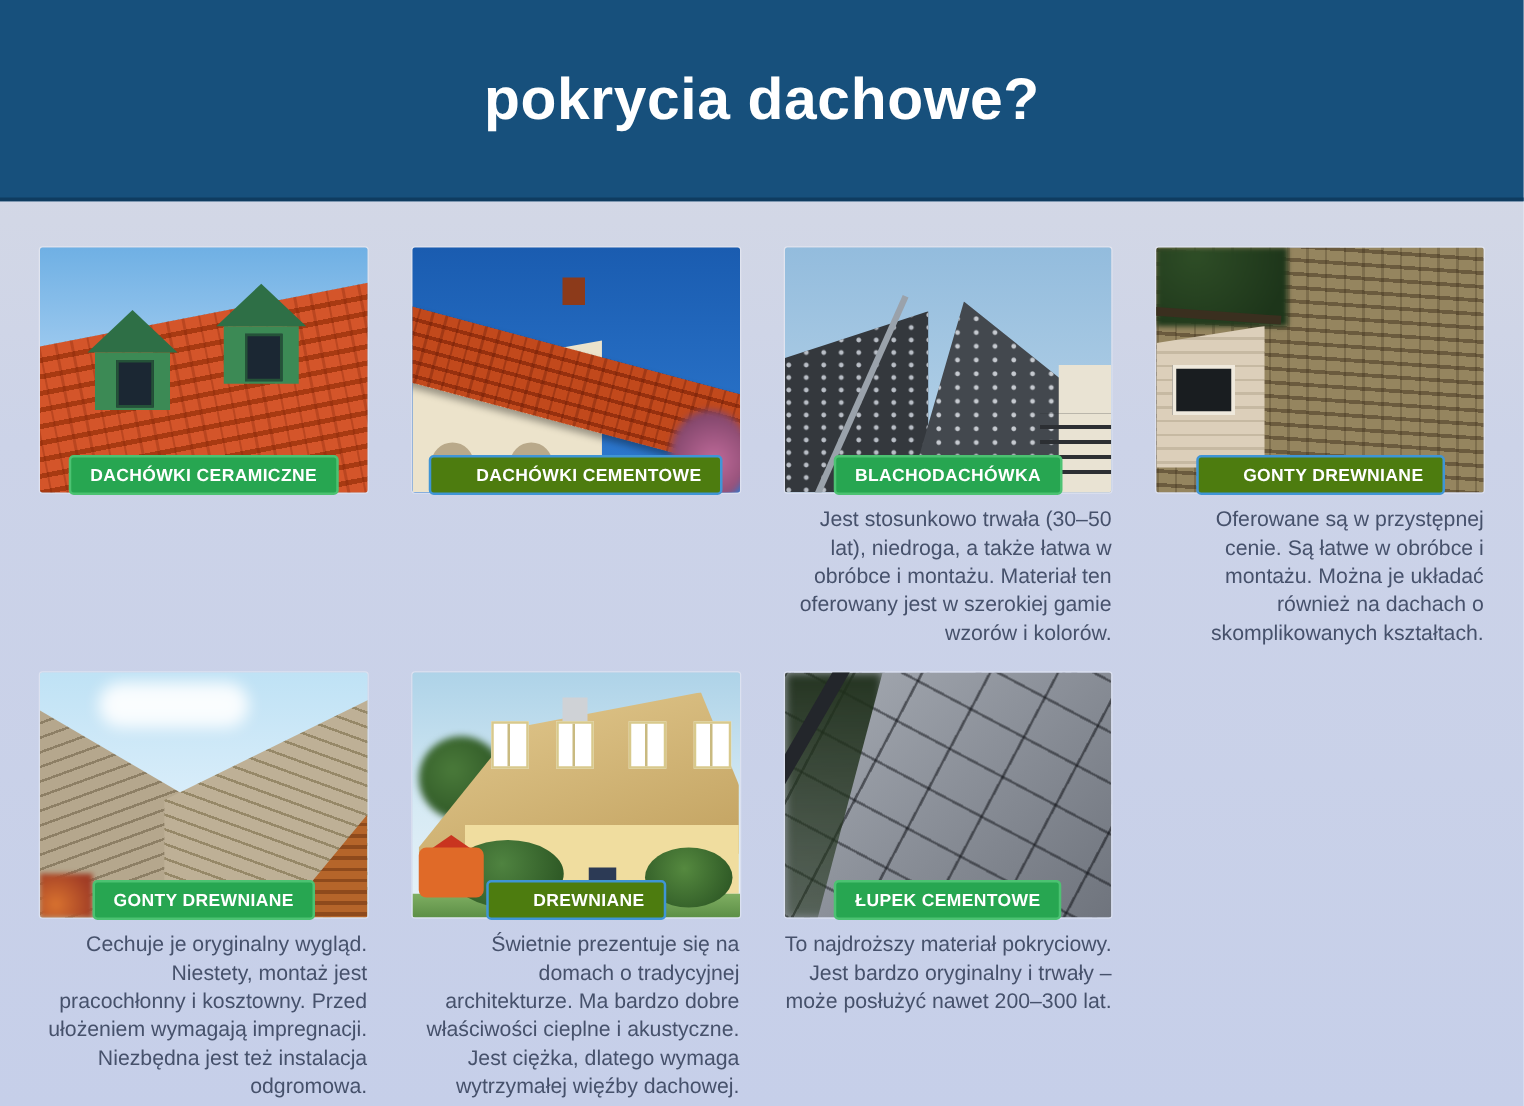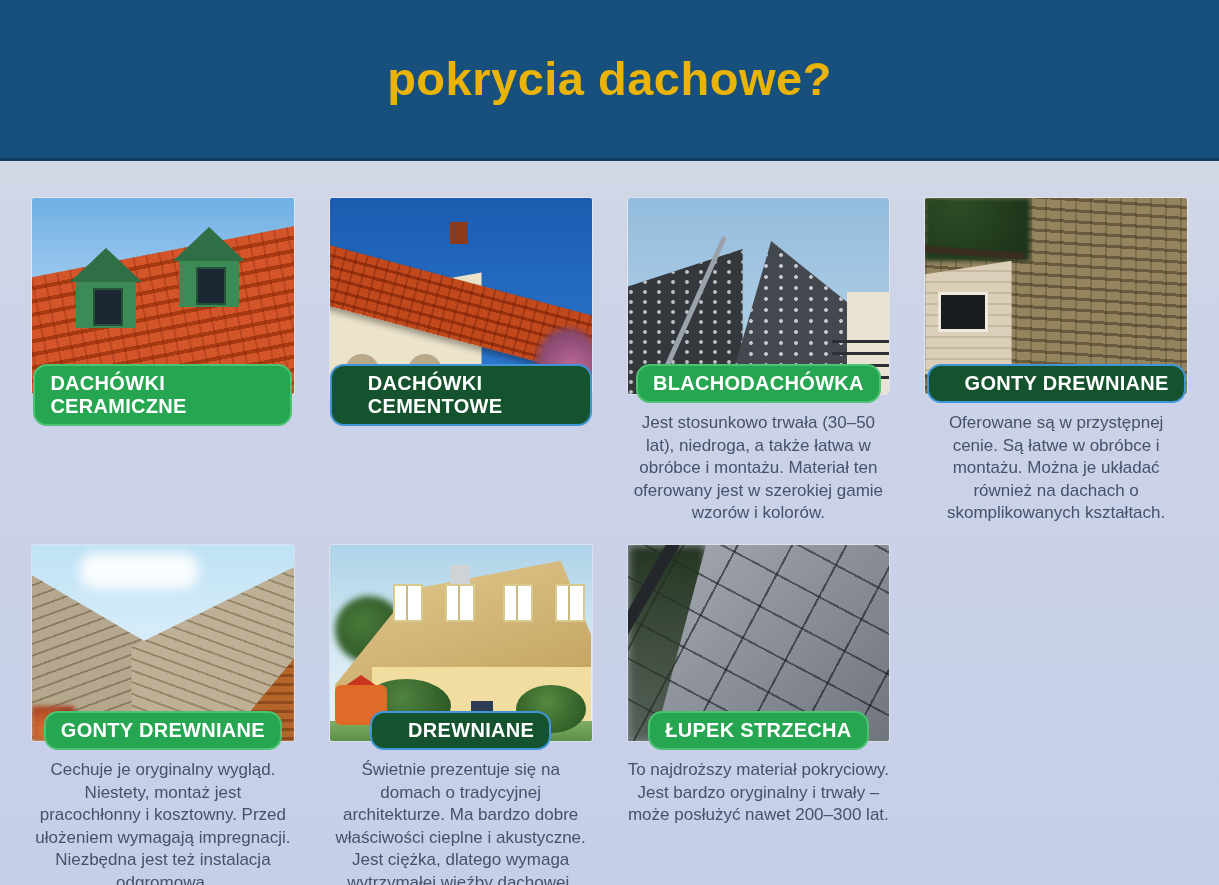--- a/index.html
+++ b/index.html
@@ -11,44 +11,44 @@
   
   .header{
     height:158px;background:#17507c;
     display:flex;flex-direction:column;align-items:center;justify-content:center;
     border-bottom:3px solid #0f3c60;
   }
   .header .line1{
     color:#ffffff;font-size:47px;font-weight:bold;letter-spacing:.5px;line-height:1.1;
   }
   .header .line2{
-    color:#eab308;font-size:47px;font-weight:bold;letter-spacing:.5px;line-height:1.1;
+    color:#ffffff;font-size:47px;font-weight:bold;letter-spacing:.5px;line-height:1.1;
   }
   
   .grid{
     display:grid;grid-template-columns:repeat(4,1fr);
     column-gap:36px;row-gap:20px;
     padding:37px 32px 0 32px;
   }
   .card{display:flex;flex-direction:column;align-items:center;}
   .photo{
     position:relative;width:100%;height:196px;overflow:hidden;
     border-radius:2px;box-shadow:0 0 0 1px rgba(255,255,255,.35);
   }
   .photo *{position:absolute;}
   .badge{
     position:relative;z-index:2;margin:-30px auto 9px auto;
-    max-width:225px;padding:6px 15px;border-radius:14px;
-    color:#ffffff;font-size:20px;font-weight:bold;text-align:left;line-height:1.15;
+    max-width:225px;padding:6px 15px;border-radius:4px;
+    color:#ffffff;font-size:14px;font-weight:bold;text-align:right;line-height:1.15;
     letter-spacing:.3px;
   }
   .badge.green{background:#27a651;border:2px solid #4cc272;}
-  .badge.blue{background:#14532d;border:2px solid #3f95d6;padding-left:36px;}
+  .badge.blue{background:#4d7c0f;border:2px solid #3f95d6;padding-left:36px;}
   .desc{
-    width:100%;text-align:center;color:#46516b;
+    width:100%;text-align:right;color:#46516b;
     font-size:17px;line-height:1.33;
   }
   
   
   .ph-ceramic{background:linear-gradient(180deg,#6fb0e4 0%,#9ecaef 45%,#c3ddf3 100%);}
   .ph-ceramic .roof{
     left:-18%;top:6%;width:150%;height:140%;
     transform:rotate(-11deg);transform-origin:right top;
     background:
       repeating-linear-gradient(90deg,rgba(120,30,5,.28) 0 2px,transparent 2px 13px),
@@ -243,17 +243,17 @@
     </div>
     <div class="badge blue">DREWNIANE</div>
     <div class="desc">Świetnie prezentuje się na domach o tradycyjnej architekturze. Ma bardzo dobre właściwości cieplne i akustyczne. Jest ciężka, dlatego wymaga wytrzymałej więźby dachowej.</div>
   </div>
 
   <div class="card">
     <div class="photo ph-slate">
       <div class="trees"></div>
       <div class="ridge"></div>
     </div>
-    <div class="badge green">ŁUPEK STRZECHA</div>
+    <div class="badge green">ŁUPEK CEMENTOWE</div>
     <div class="desc">To najdroższy materiał pokryciowy. Jest bardzo oryginalny i trwały – może posłużyć nawet 200–300 lat.</div>
   </div>
 
 </div>
 
 </body></html>

